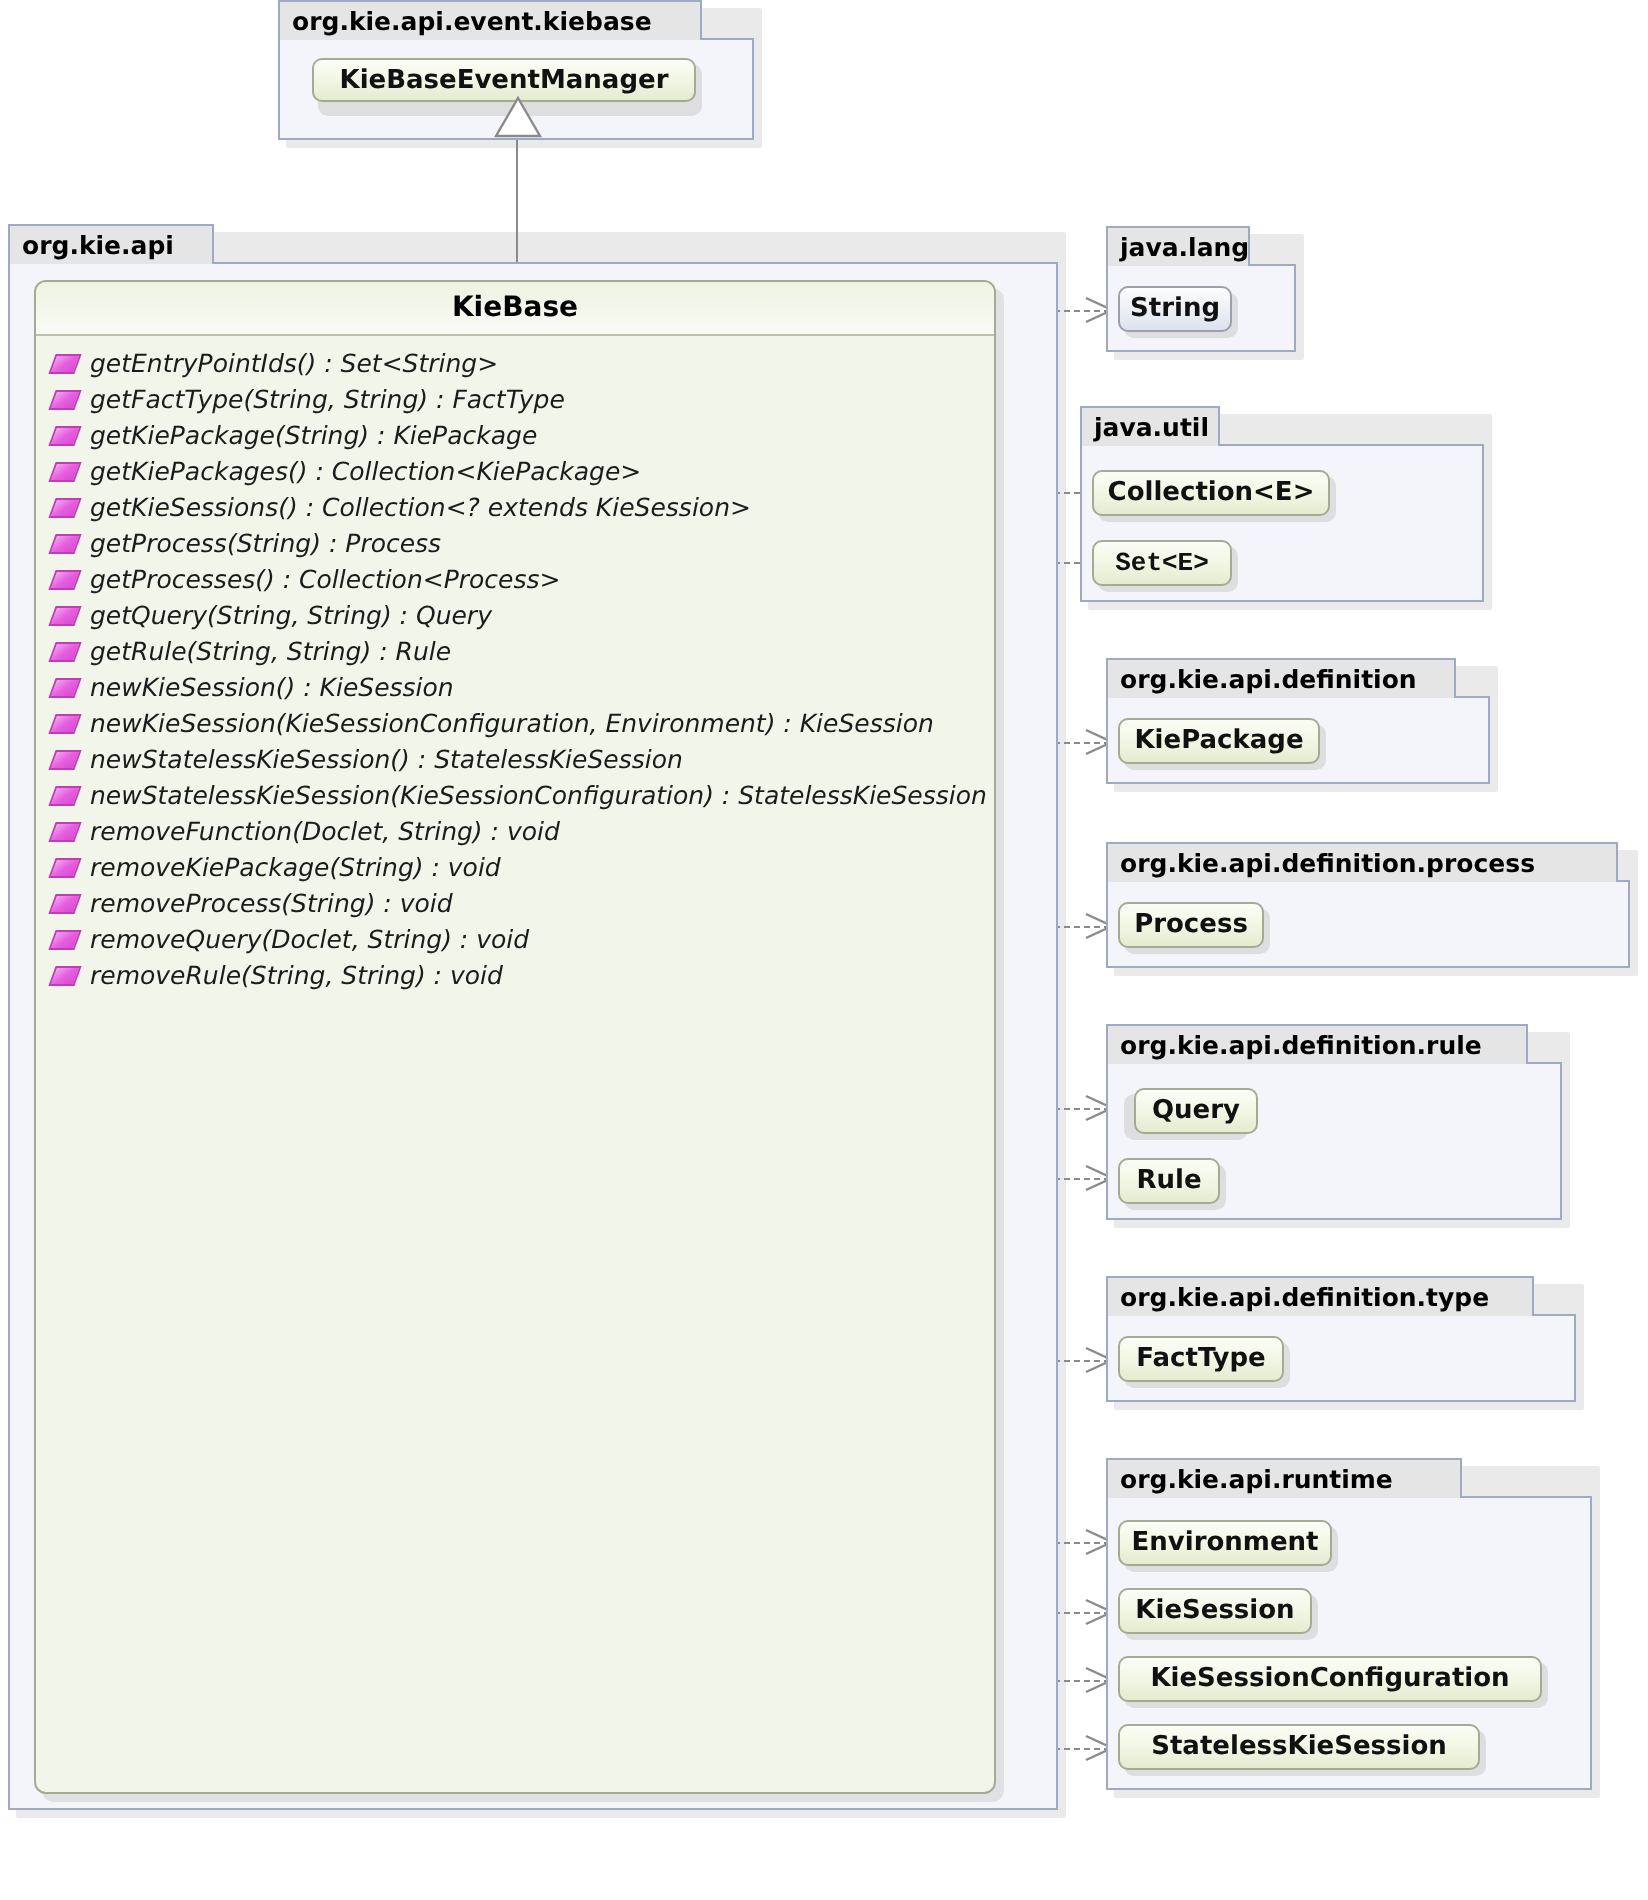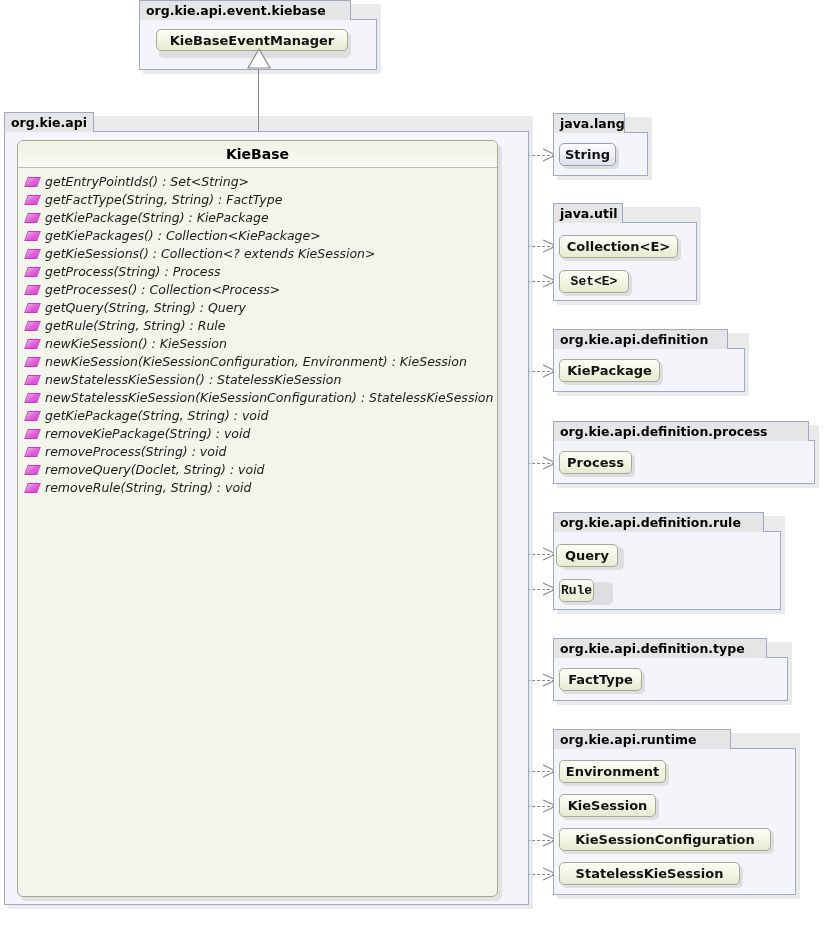--- a/index.html
+++ b/index.html
@@ -132,21 +132,21 @@
     <div class="type-shadow" style="left:20px;top:32px;width:192px;height:26px;"></div>
     <div class="type iface" style="left:17px;top:29px;width:192px;height:22px;">KieBaseEventManager</div>
   </div>
 
   <svg class="tri" style="left:246px;top:48px;width:26px;height:22px;">
     <polygon points="13,1 24,20 2,20" fill="#ffffff" stroke="#8a8a8a" stroke-width="1.2"></polygon>
   </svg>
 
   <div class="pkg" style="left:4px;top:112px;width:525px;height:793px;">
     <div class="pkg-shadow"></div>
-    <div class="pkg-tab" style="width:90px;text-align:right;">org.kie.api</div>
+    <div class="pkg-tab" style="width:103px;">org.kie.api</div>
     <div class="pkg-body" style="top:19px;height:774px;"></div>
 
     <div class="classbox-shadow" style="left:17px;top:32px;width:481px;height:757px;"></div>
 
     <div class="classbox" style="left:13px;top:28px;width:481px;height:757px;">
       <div class="classbox-title">KieBase</div>
       <div class="members">
         <div class="member">
             <span class="mi"></span>
             <span>getEntryPointIds() : Set&lt;String&gt;</span>
@@ -194,21 +194,21 @@
         <div class="member">
             <span class="mi"></span>
             <span>newStatelessKieSession() : StatelessKieSession</span>
           </div>
         <div class="member">
             <span class="mi"></span>
             <span>newStatelessKieSession(KieSessionConfiguration) : StatelessKieSession</span>
           </div>
         <div class="member">
             <span class="mi"></span>
-            <span>getKiePackage(String, String) : void</span>
+            <span>removeFunction(Doclet, String) : void</span>
           </div>
         <div class="member">
             <span class="mi"></span>
             <span>removeKiePackage(String) : void</span>
           </div>
         <div class="member">
             <span class="mi"></span>
             <span>removeProcess(String) : void</span>
           </div>
         <div class="member">
@@ -224,21 +224,21 @@
   </div>
 
   <div class="pkg" style="left:553px;top:113px;width:95px;height:63px;">
     <div class="pkg-shadow"></div>
     <div class="pkg-tab" style="width:72px;">java.lang</div>
     <div class="pkg-body" style="top:19px;height:44px;"></div>
     <div class="type-shadow" style="left:9px;top:33px;width:57px;height:23px;"></div>
     <div class="type cls" style="left:6px;top:30px;width:57px;height:23px;">String</div>
   </div>
 
-  <div class="pkg" style="left:553px;top:203px;width:144px;height:98px;">
+  <div class="pkg" style="left:540px;top:203px;width:178px;height:98px;padding-left:24px;">
     <div class="pkg-shadow"></div>
     <div class="pkg-tab" style="width:70px;">java.util</div>
     <div class="pkg-body" style="top:19px;height:79px;"></div>
     <div class="type-shadow" style="left:9px;top:35px;width:119px;height:23px;"></div>
     <div class="type iface" style="left:6px;top:32px;width:119px;height:23px;">Collection&lt;E&gt;</div>
     <div class="type-shadow" style="left:9px;top:70px;width:70px;height:23px;"></div>
     <div class="type iface" style="left:6px;top:67px;width:70px;height:23px;font-family:Liberation Mono, monospace;">Set&lt;E&gt;</div>
   </div>
 
   <div class="pkg" style="left:553px;top:329px;width:192px;height:63px;">
@@ -255,23 +255,23 @@
     <div class="pkg-body" style="top:19px;height:44px;"></div>
     <div class="type-shadow" style="left:9px;top:33px;width:73px;height:23px;"></div>
     <div class="type iface" style="left:6px;top:30px;width:73px;height:23px;">Process</div>
   </div>
 
   <div class="pkg" style="left:553px;top:512px;width:228px;height:98px;">
     <div class="pkg-shadow"></div>
     <div class="pkg-tab" style="width:211px;">org.kie.api.definition.rule</div>
     <div class="pkg-body" style="top:19px;height:79px;"></div>
     <div class="type-shadow" style="left:9px;top:35px;width:62px;height:23px;"></div>
-    <div class="type iface" style="left:3px;top:32px;width:62px;height:23px;">Query</div>
+    <div class="type iface" style="left:14px;top:32px;width:62px;height:23px;">Query</div>
     <div class="type-shadow" style="left:9px;top:70px;width:51px;height:23px;"></div>
-    <div class="type iface" style="left:6px;top:67px;width:35px;height:23px;font-family:Liberation Mono, monospace;">Rule</div>
+    <div class="type iface" style="left:6px;top:67px;width:51px;height:23px;">Rule</div>
   </div>
 
   <div class="pkg" style="left:553px;top:638px;width:235px;height:63px;">
     <div class="pkg-shadow"></div>
     <div class="pkg-tab" style="width:214px;">org.kie.api.definition.type</div>
     <div class="pkg-body" style="top:19px;height:44px;"></div>
     <div class="type-shadow" style="left:9px;top:33px;width:83px;height:23px;"></div>
     <div class="type iface" style="left:6px;top:30px;width:83px;height:23px;">FactType</div>
   </div>
 

